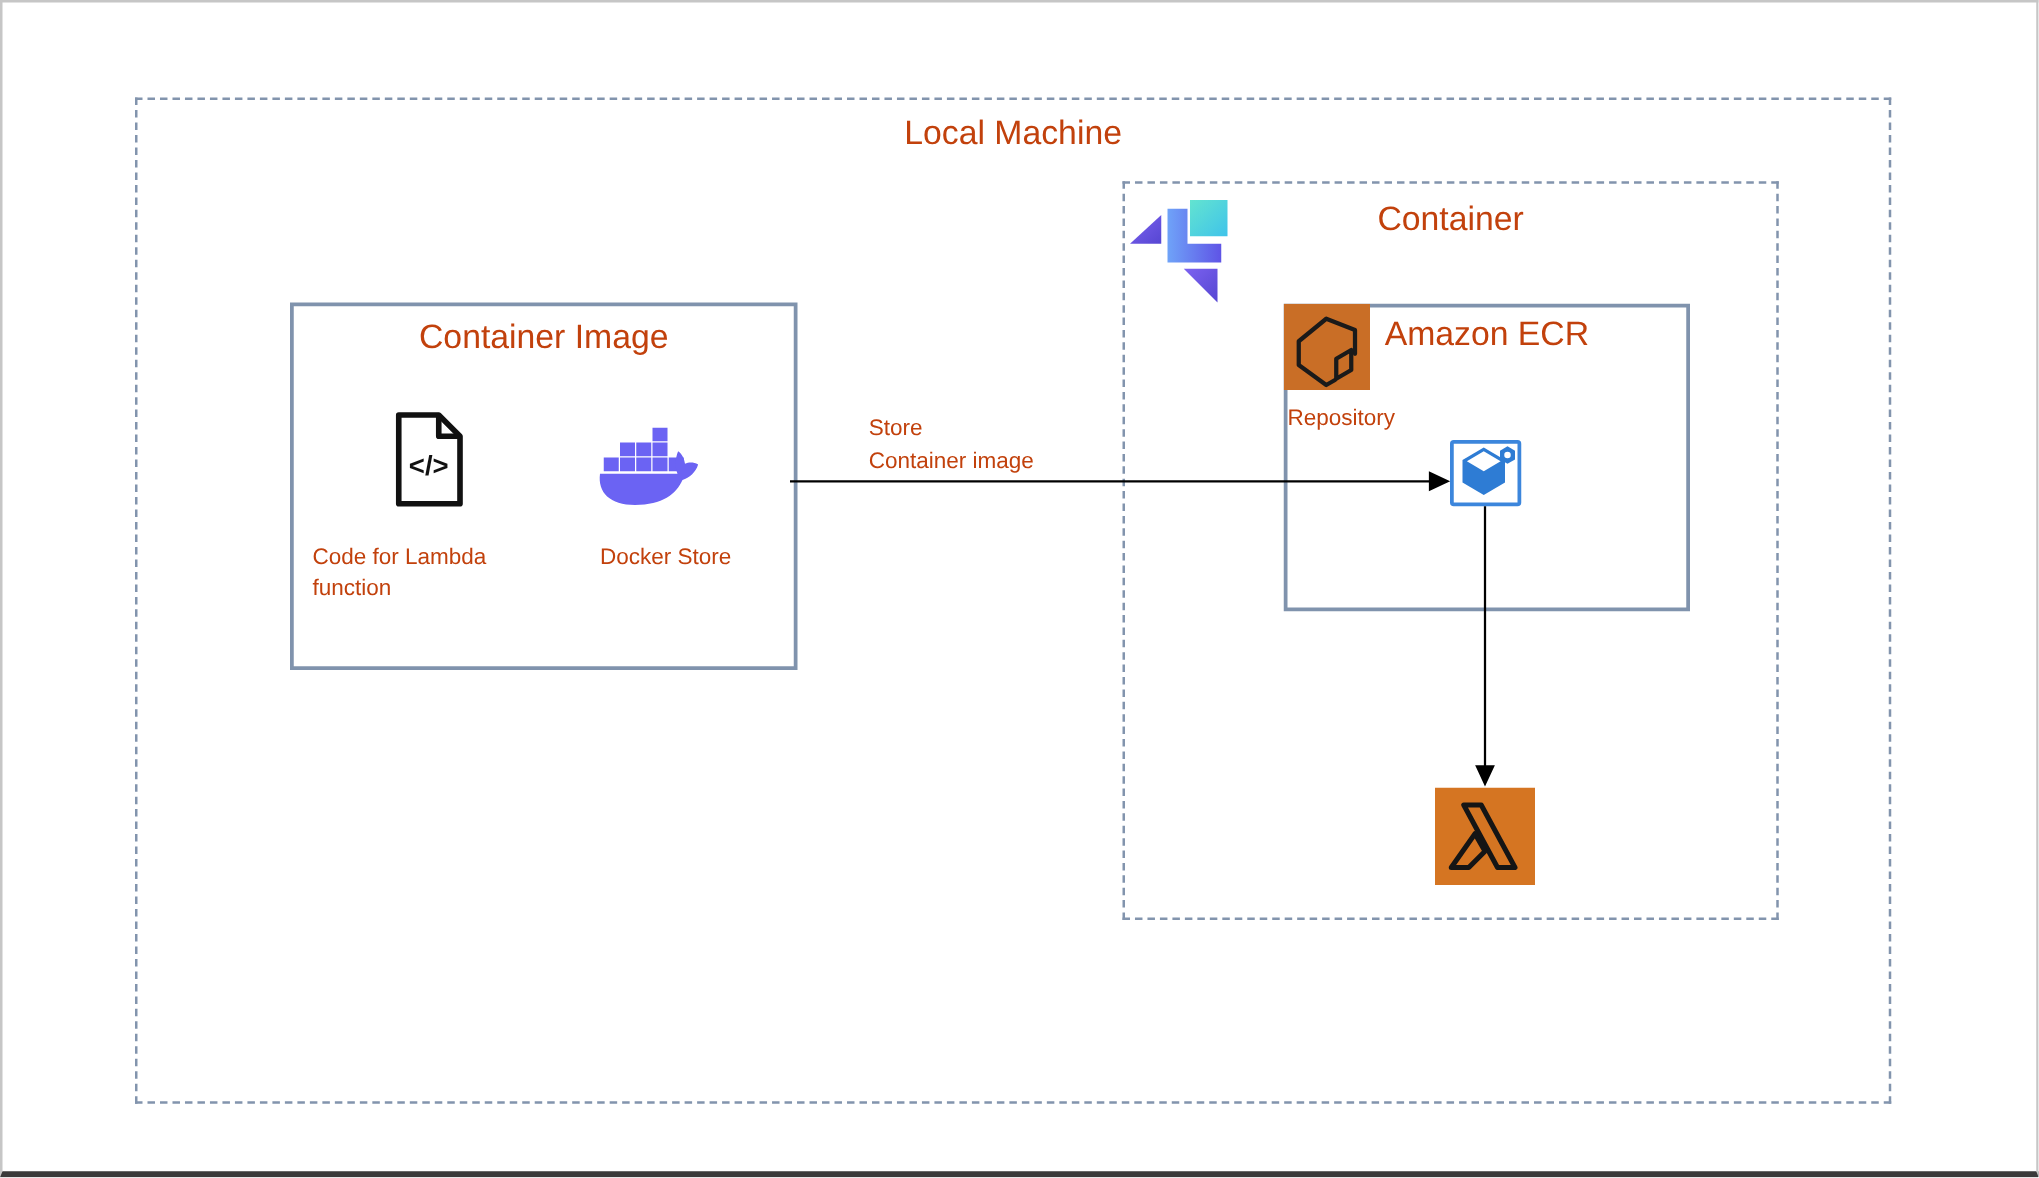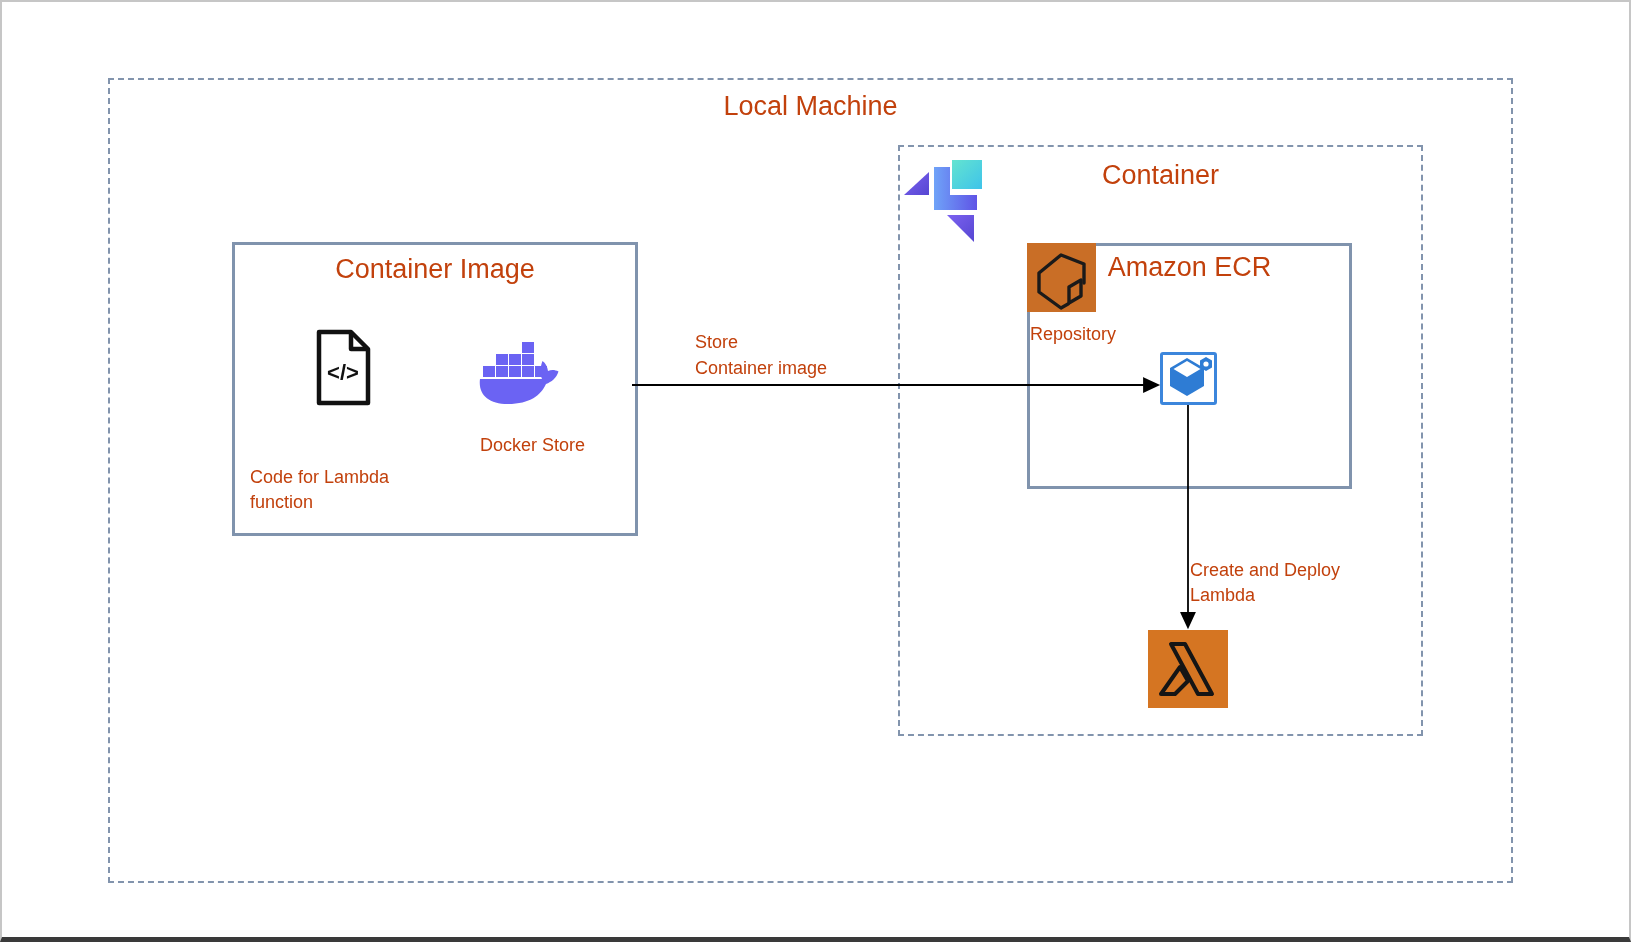--- a/index.html
+++ b/index.html
@@ -21,21 +21,21 @@
 
   
   .local-machine { left:108px; top:78px; width:1401px; height:801px; }
   .local-machine > .title-lg { top:10px; }
 
   
   .container-image { left:122px; top:162px; width:400px; height:288px; } 
   .container-image > .title-lg { top:8px; }
   .code-icon   { position:absolute; left:80px;  top:83px; }
   .docker-icon { position:absolute; left:243px; top:97px; }
-  .code-label   { left:15px;  top:188px; width:200px;margin-top:32px; }
+  .code-label   { left:15px;  top:188px; width:200px; }
   .docker-label { left:245px; top:188px; width:110px; }
 
   
   .localstack { left:788px; top:65px; width:521px; height:587px; } 
   .localstack > .title-lg { top:12px; }
   .localstack-logo { position:absolute; left:2px; top:11px; }
 
   
   .ecr-box { left:127px; top:96px; width:319px; height:240px; }
   .ecr-box > .title-lg { top:5px; }
@@ -149,24 +149,20 @@
       <span class="lambda-icon">
         <svg width="80" height="78" viewBox="0 0 80 78">
           <rect width="80" height="78" fill="#d57522"></rect>
           <g fill="none" stroke="#151515" stroke-width="4" stroke-linejoin="round">
             <polygon points="23,14 37,14 64,64 50,64"></polygon>
             <polygon points="32,37 40,51 27,64 13,64"></polygon>
           </g>
         </svg>
       </span>
 
-      <div class="label-sm deploy-label">
-        <div>Create and Deploy</div>
-        <div>Lambda</div>
-      </div>
     </div>
   </div>
 
   <div class="store-label">
     <div>Store</div>
     <div>Container image</div>
   </div>
 
   <svg class="arrows" width="1631" height="942" viewBox="0 0 1631 942">
     <g stroke="#000" stroke-width="1.8" fill="#000">

